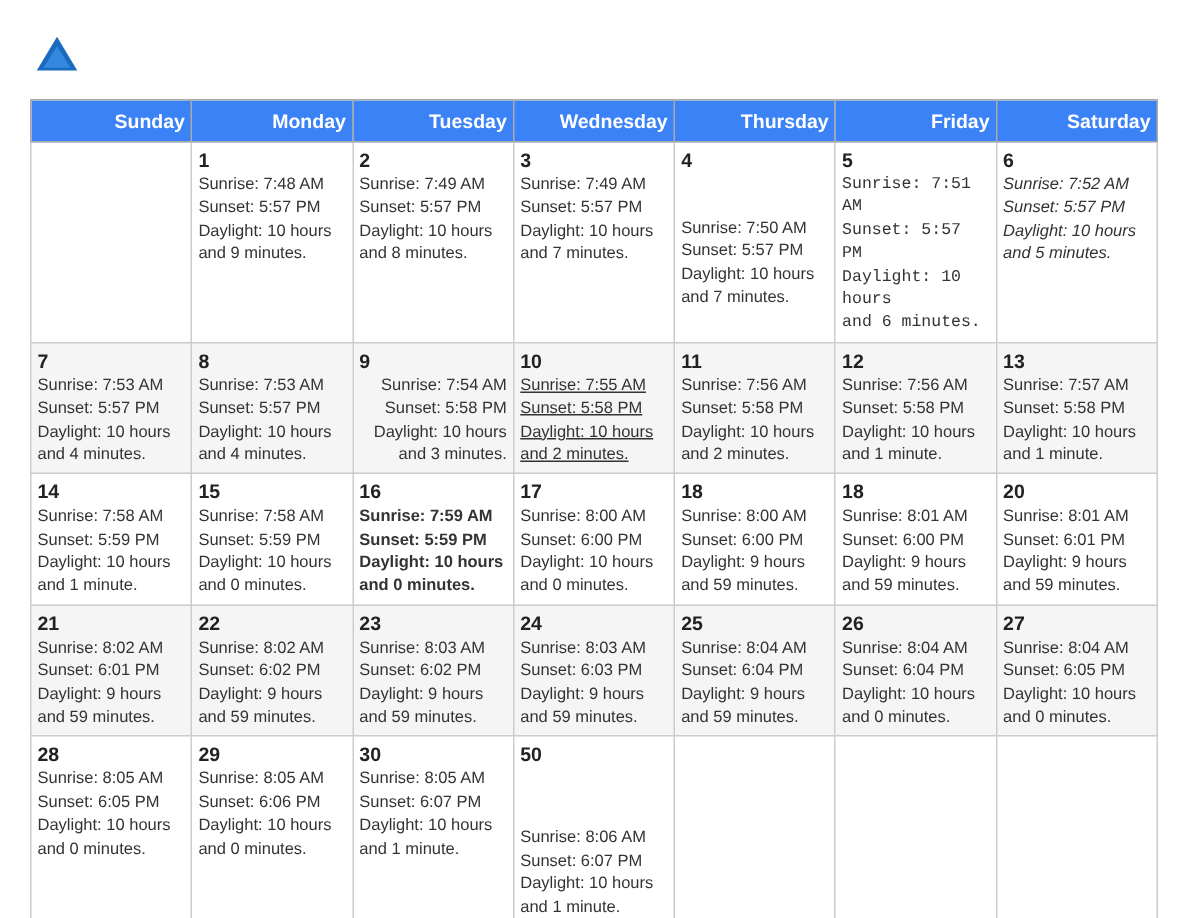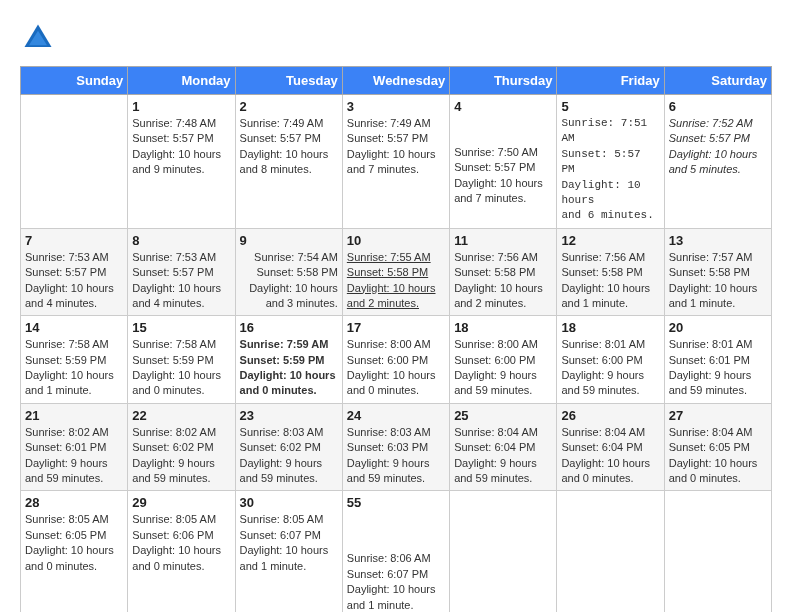--- a/index.html
+++ b/index.html
@@ -343,21 +343,21 @@
 and 0 minutes.</div>
         </td>
         <td>
           <span class="day-number">30</span>
           <div class="day-info" style="white-space: pre-line;">Sunrise: 8:05 AM
 Sunset: 6:07 PM
 Daylight: 10 hours
 and 1 minute.</div>
         </td>
         <td>
-          <span class="day-number">55</span>
+          <span class="day-number">50</span>
           <div class="day-info" style="white-space: pre-line; margin-top: 41px;">Sunrise: 8:06 AM
 Sunset: 6:07 PM
 Daylight: 10 hours
 and 1 minute.</div>
         </td>
         <td class="empty-cell"></td>
         <td class="empty-cell"></td>
         <td class="empty-cell"></td>
       </tr>
     </tbody>

